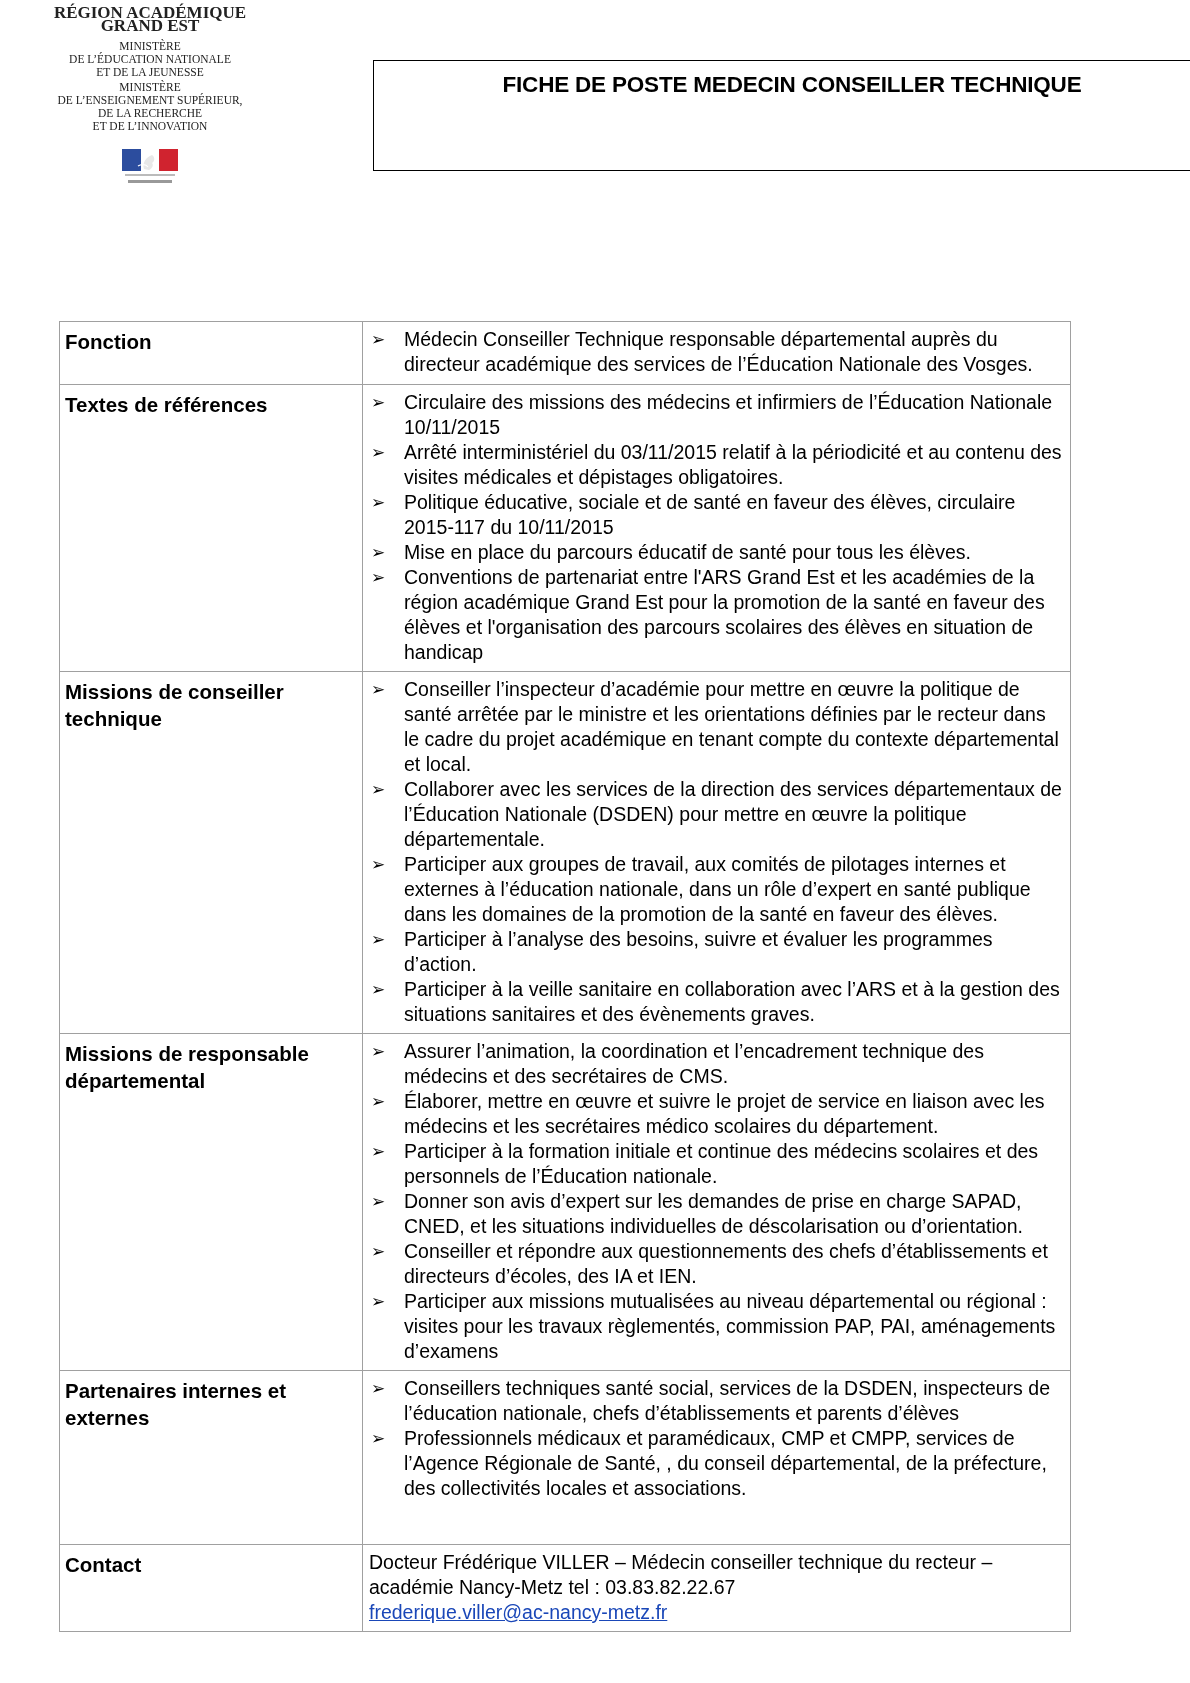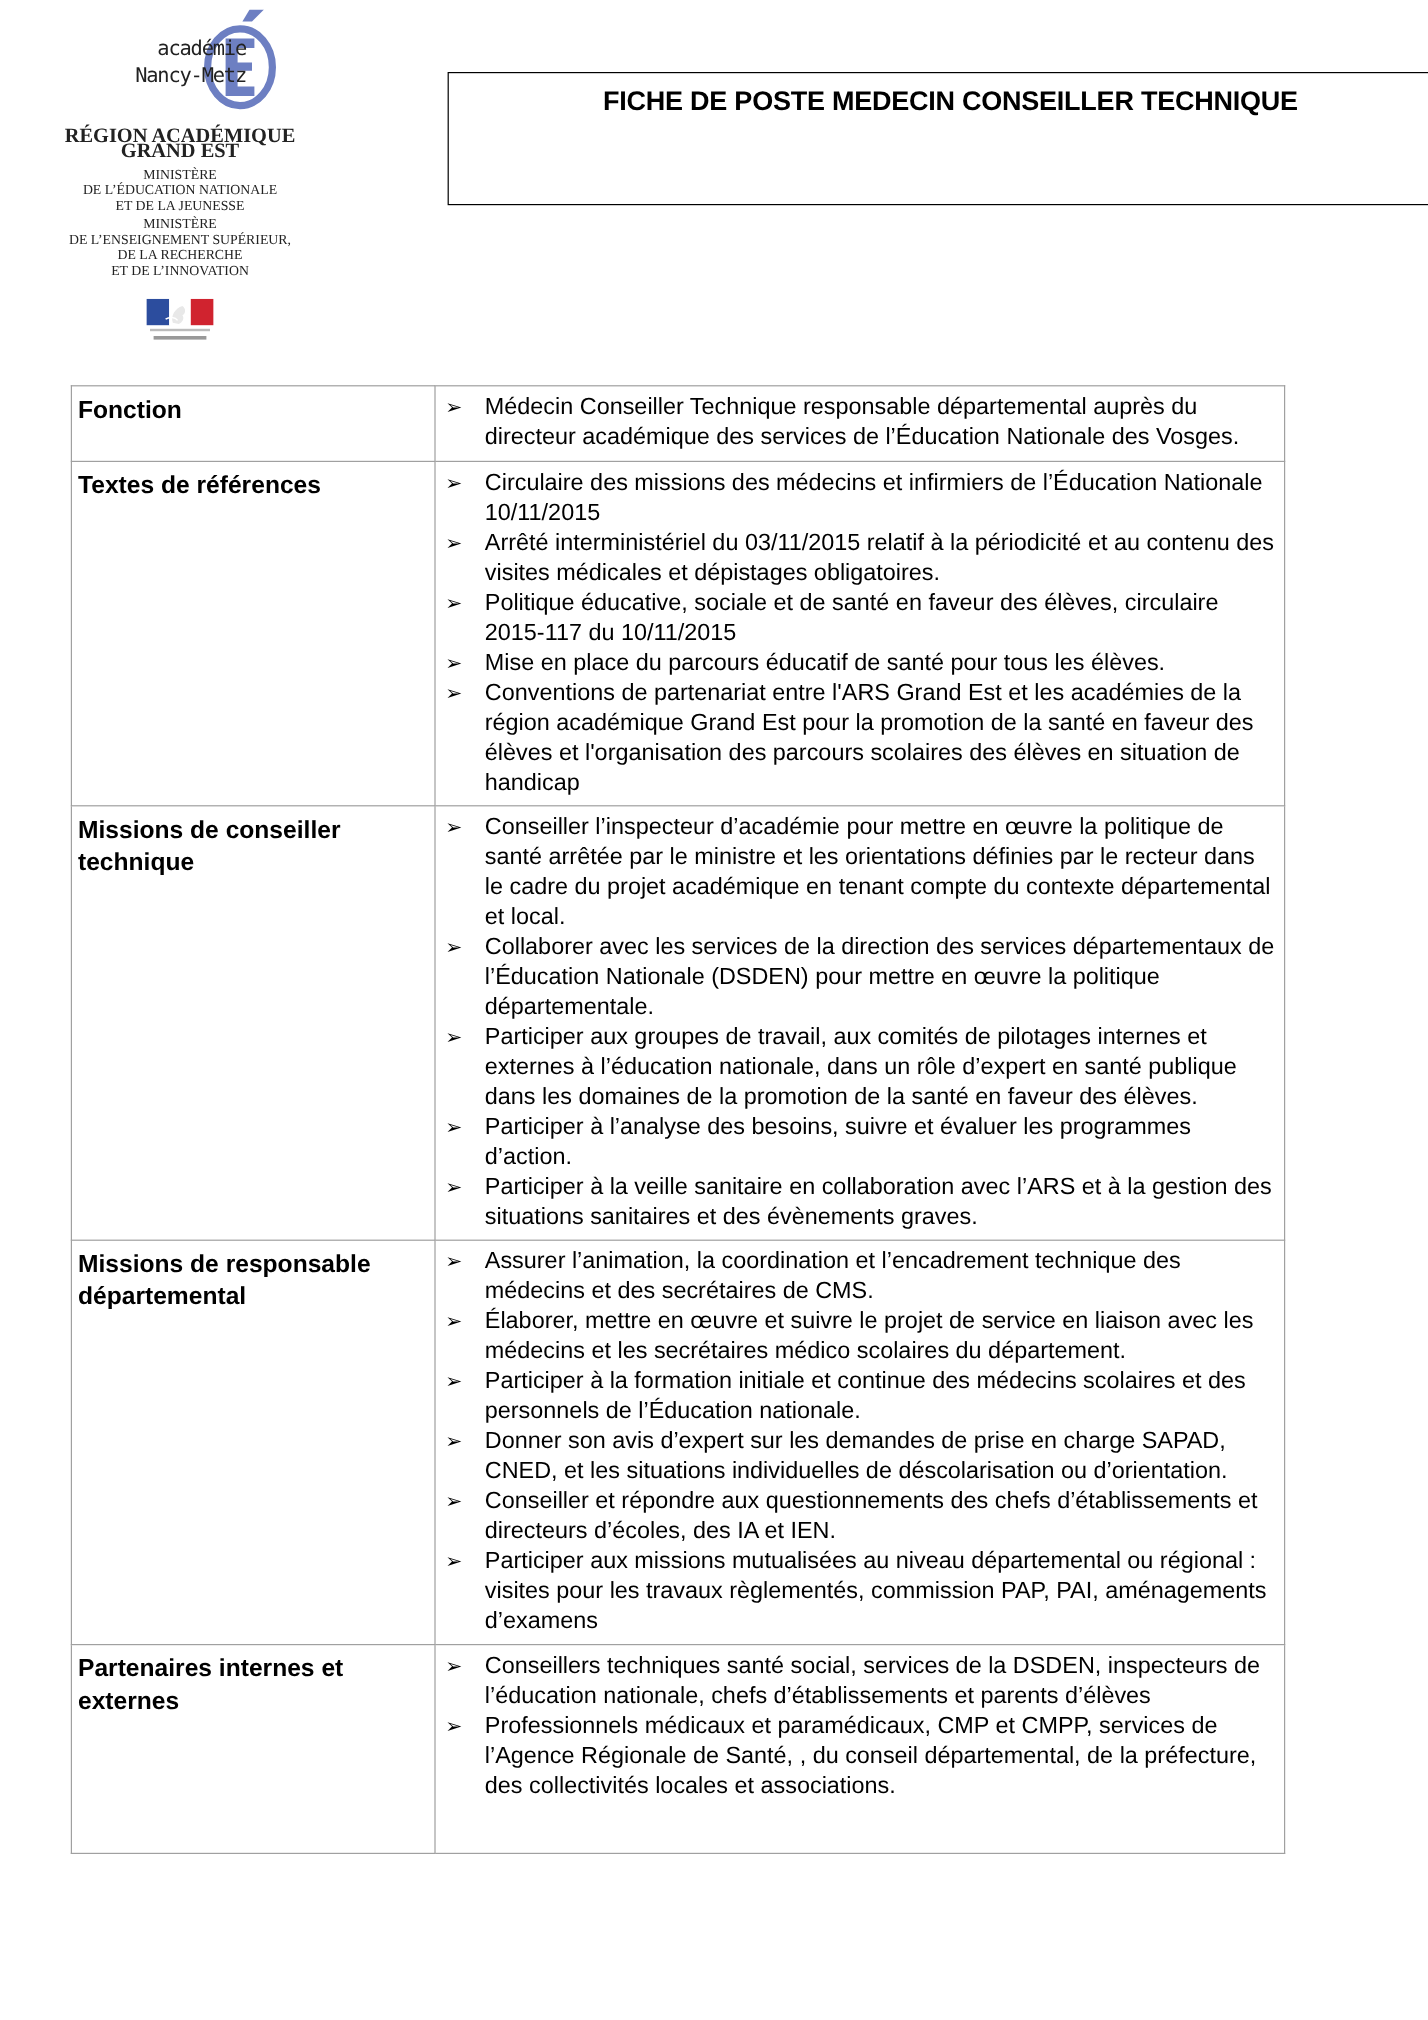--- a/index.html
+++ b/index.html
@@ -40,31 +40,20 @@
   .contact-email { color: #1a47b8; text-decoration: underline; cursor: pointer; }
 
   .row-fonction td { height: 50px; }
   .row-partenaires td.content { padding-bottom: 43px; }
   .row-contact td { height: 72px; }
 </style>
 </head>
 <body>
 
 <div class="logo">
-  <div class="logo-top">
-    <svg class="logo-e" viewBox="0 0 64 84">
-      <path d="M40 0 L52 0 L42 10 L34 10 Z" fill="#6d7fc2"></path>
-      <ellipse cx="32" cy="48" rx="27" ry="32" fill="none" stroke="#6d7fc2" stroke-width="6"></ellipse>
-      <path d="M20 24 H44 V32 H30 V44 H42 V51 H30 V64 H44 V72 H20 Z" fill="#6d7fc2"></path>
-    </svg>
-    <div class="logo-academie">
-      <div>académie</div>
-      <div>Nancy-Metz</div>
-    </div>
-  </div>
   <div class="logo-region">
     <div>RÉGION ACADÉMIQUE</div>
     <div>GRAND EST</div>
   </div>
   <div class="logo-ministry">
     <div>MINISTÈRE</div>
     <div>DE L’ÉDUCATION NATIONALE</div>
     <div>ET DE LA JEUNESSE</div>
   </div>
   <div class="logo-ministry">
@@ -137,14 +126,21 @@
     </tr>
     <tr class="row-partenaires">
       <td class="label">Partenaires internes et externes</td>
       <td class="content">
         <ul class="bullets">
             <li><span class="arrow">➢</span><span>Conseillers techniques santé social, services de la DSDEN, inspecteurs de l’éducation nationale, chefs d’établissements et parents d’élèves</span></li>
             <li><span class="arrow">➢</span><span>Professionnels médicaux et paramédicaux, CMP et CMPP, services de l’Agence Régionale de Santé, , du conseil départemental, de la préfecture, des collectivités locales et associations.</span></li>
           </ul>
       </td>
     </tr>
+    <tr class="row-contact">
+      <td class="label">Contact</td>
+      <td class="content">
+        <span class="contact-line">Docteur Frédérique VILLER – Médecin conseiller technique du recteur – académie Nancy-Metz  tel : 03.83.82.22.67</span>
+        <a class="contact-email">frederique.viller@ac-nancy-metz.fr</a>
+      </td>
+    </tr>
   </tbody>
 </table>
 
 </body></html>

